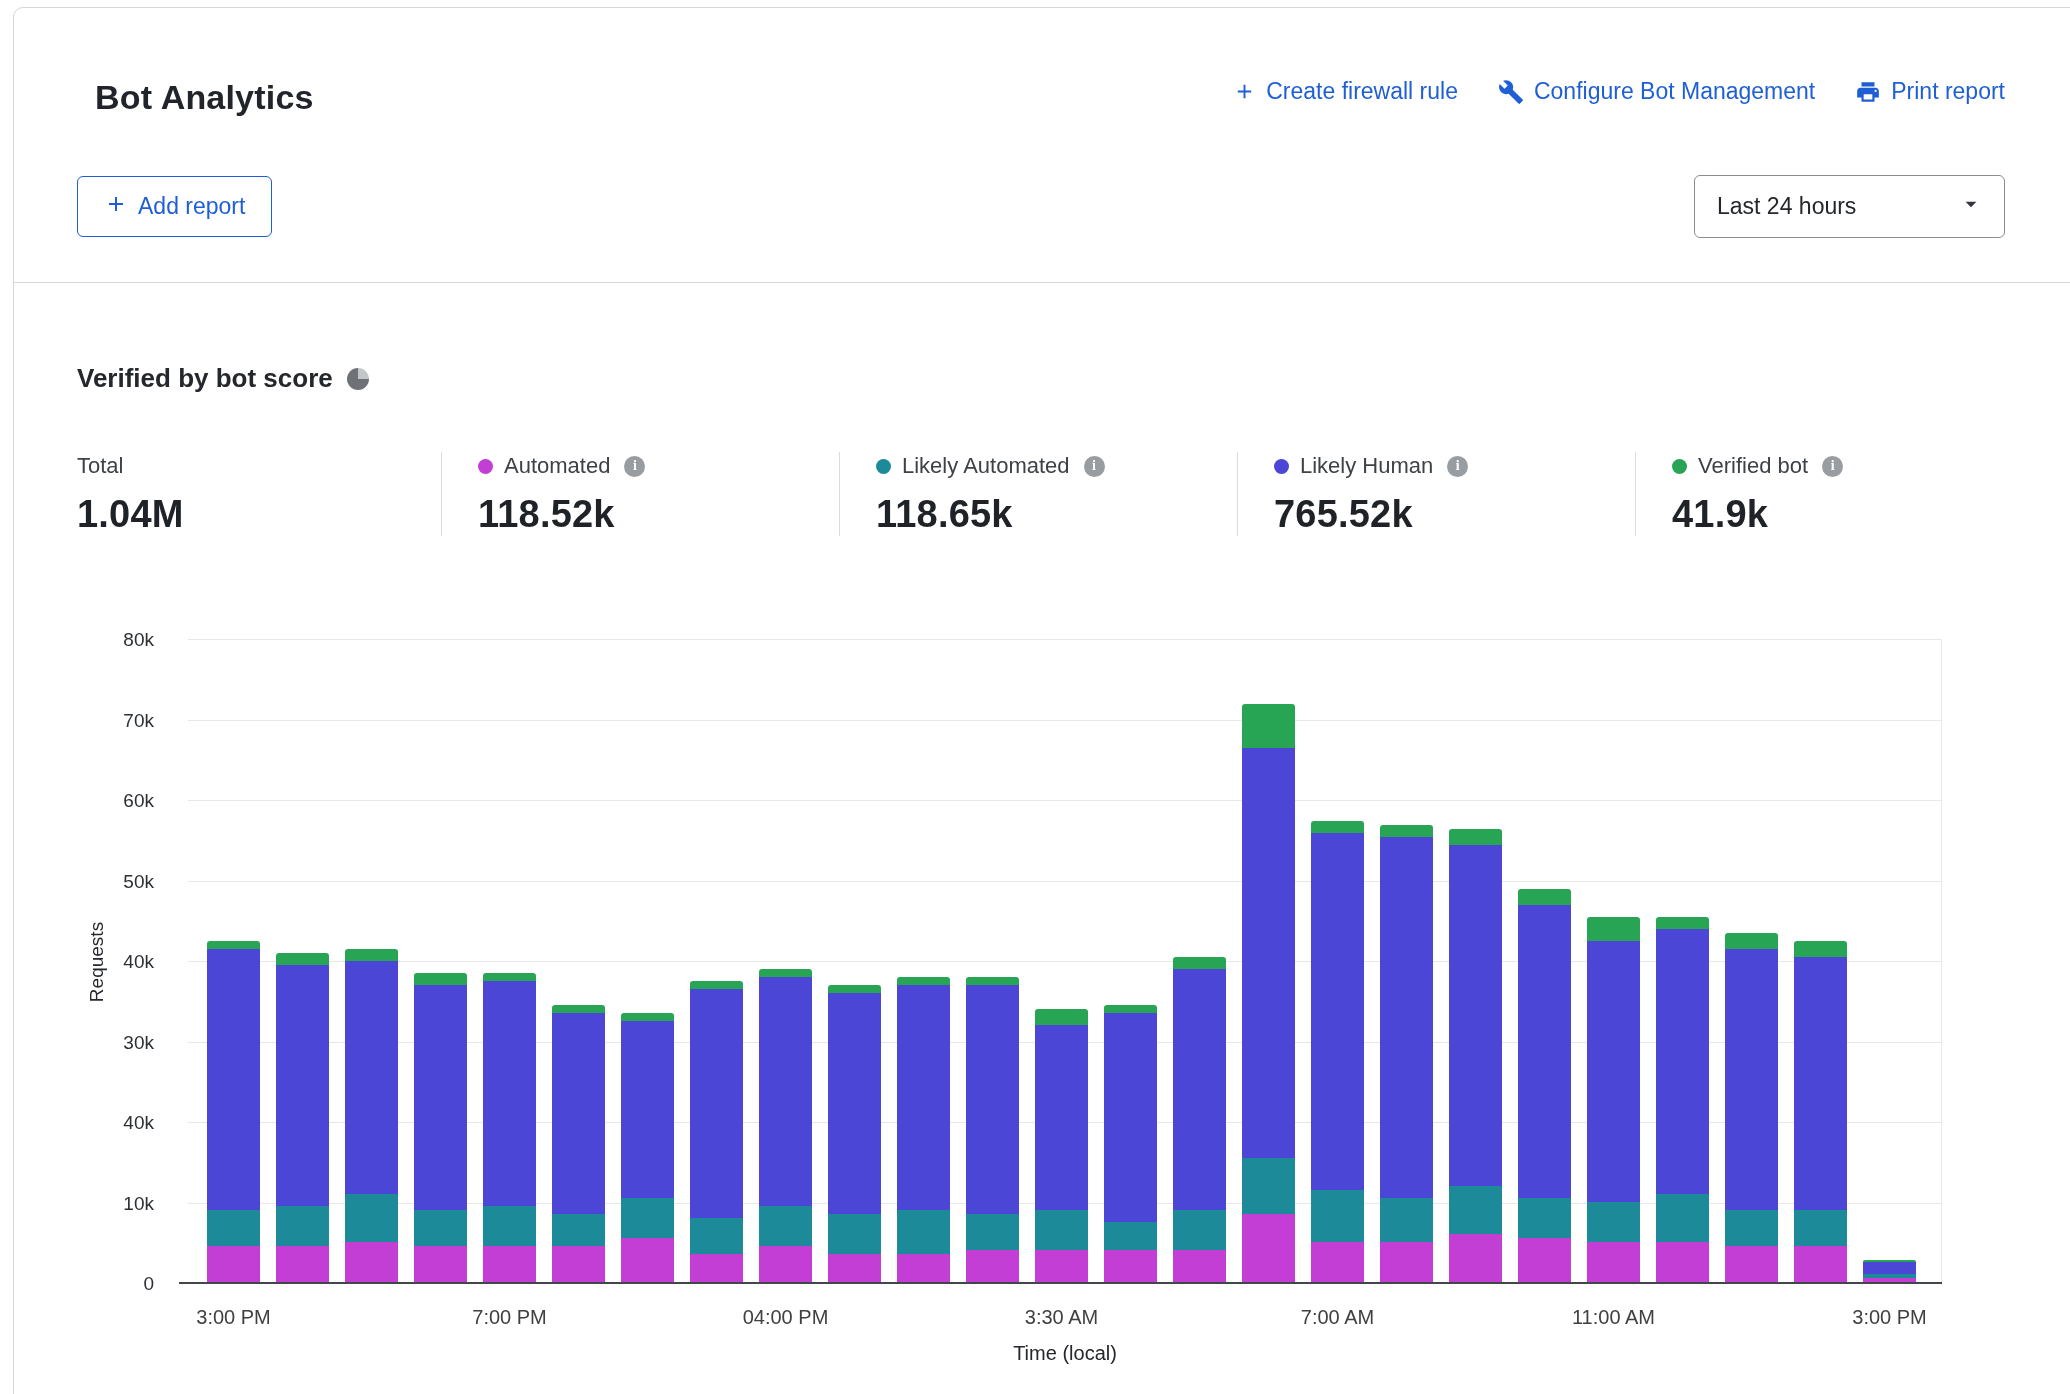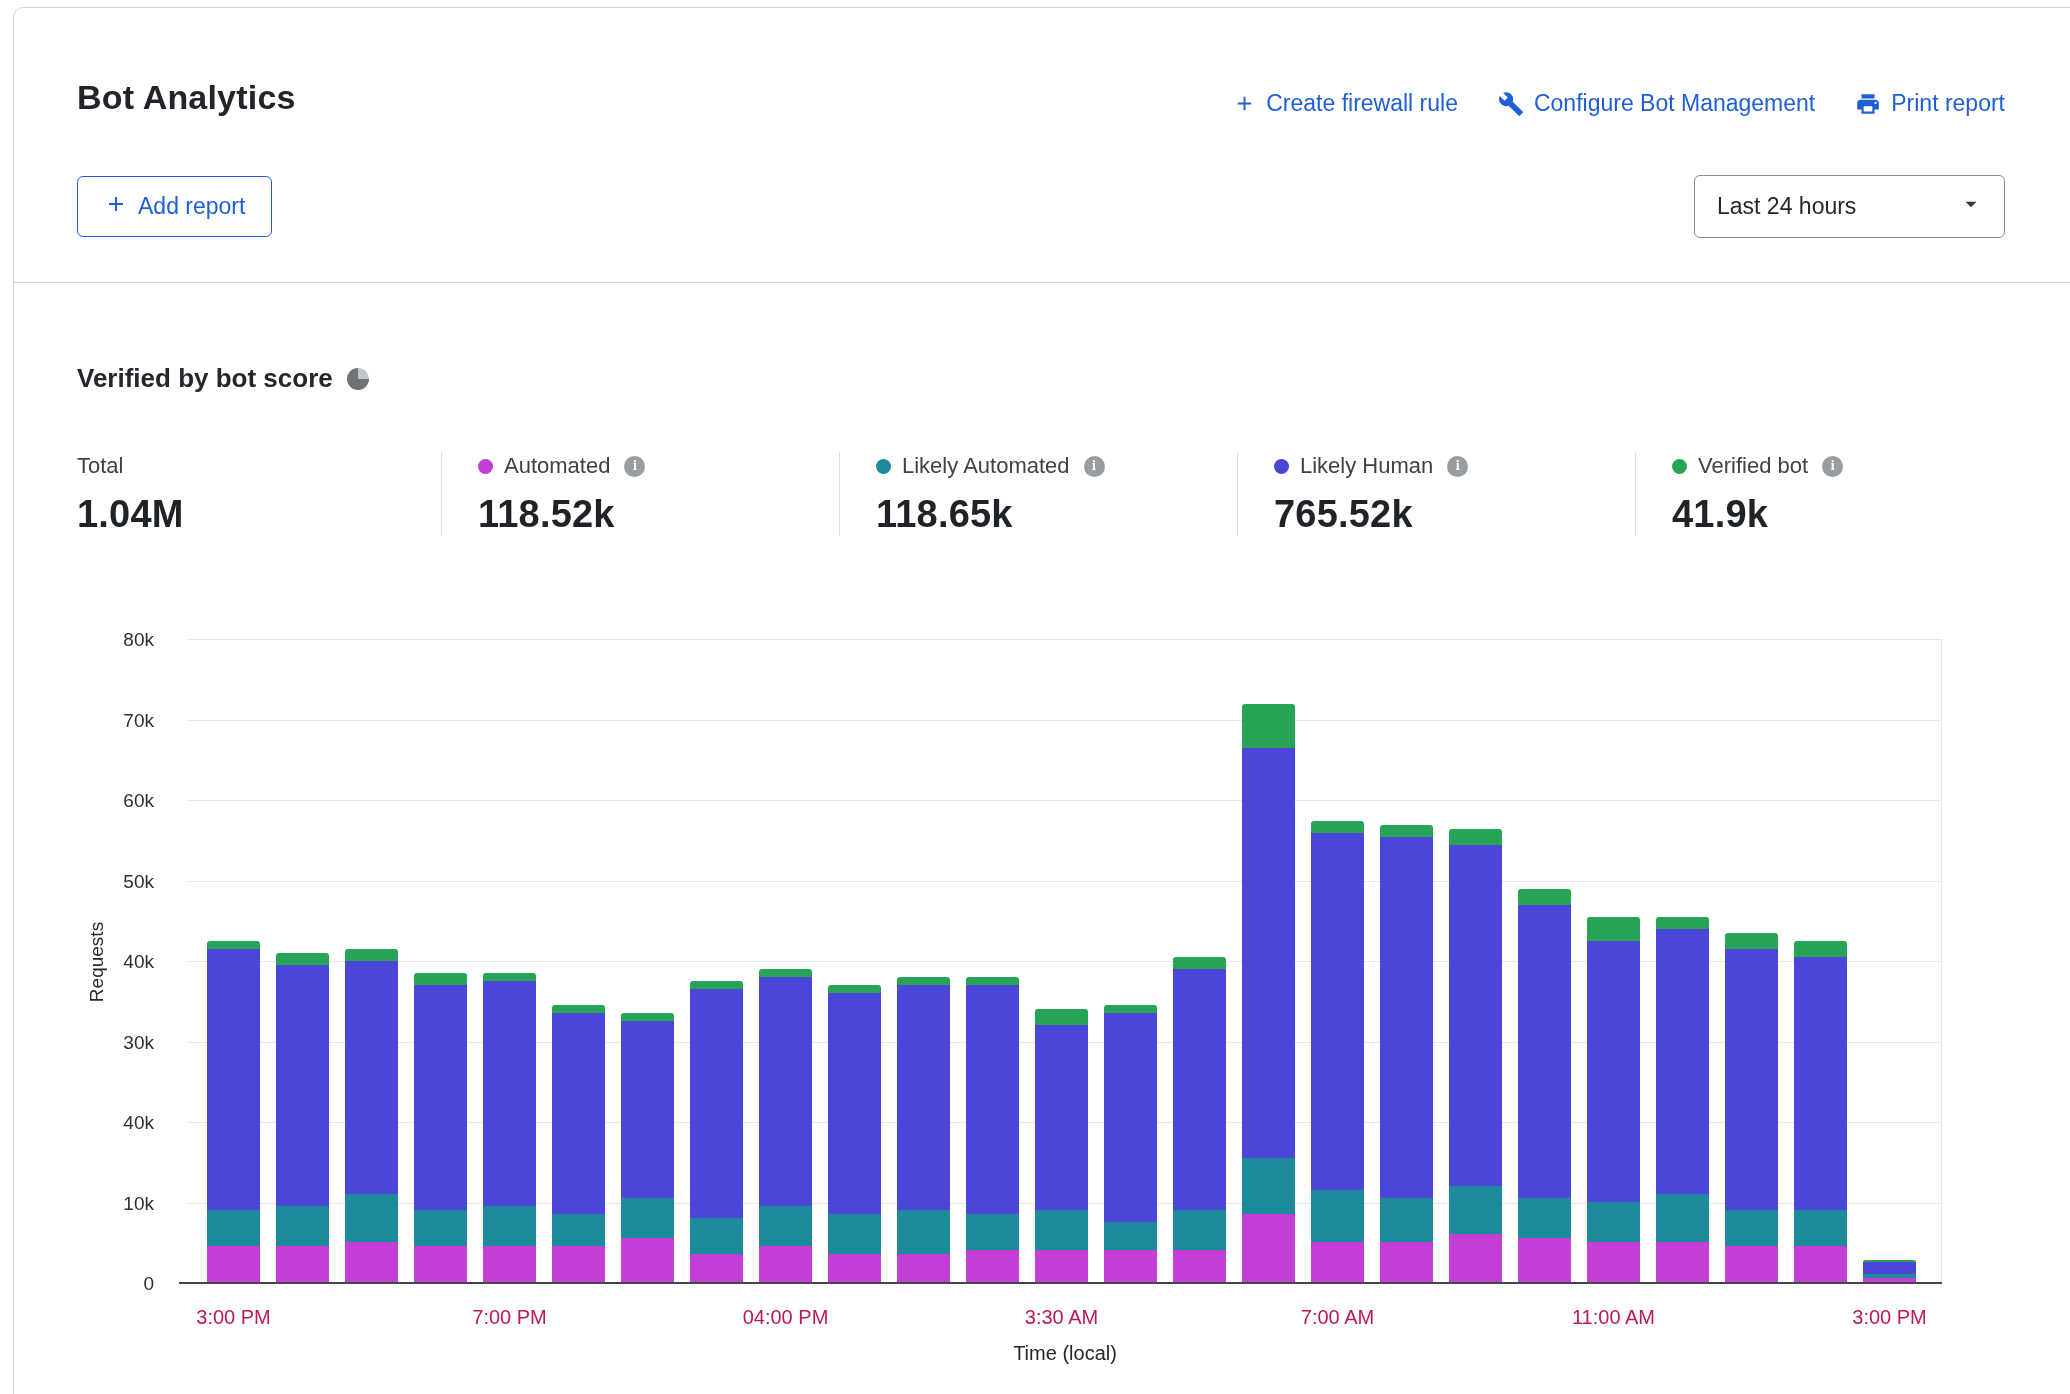--- a/index.html
+++ b/index.html
@@ -5,21 +5,21 @@
   * { box-sizing: border-box; margin: 0; padding: 0; }
   html, body { width: 2070px; height: 1394px; overflow: hidden; background: #fff;
     font-family: "Liberation Sans", sans-serif; color: #22262b; }
   :root { --accent: #1f5fd6; --border: #d4d6d9; --grid: #e6e8ea; }
 
   .card { position: absolute; left: 13px; top: 7px; right: -6px; bottom: -6px;
     background: #fff; border: 1px solid var(--border); border-radius: 10px 0 0 0; }
 
   
   .card-header { padding: 70px 70px 44px 63px; border-bottom: 1px solid var(--border); }
-  .header-top { display: flex; justify-content: space-between; align-items: flex-end; }
+  .header-top { display: flex; justify-content: space-between; align-items: flex-start; margin-left: 18px; }
   .page-title { font-size: 34px; font-weight: 700; color: #21252b; letter-spacing: .2px; }
   .header-actions { display: flex; align-items: center; gap: 40px; }
   .action-link { display: flex; align-items: center; gap: 10px; color: var(--accent);
     font-size: 23px; text-decoration: none; cursor: pointer; white-space: nowrap; }
   .action-link svg { display: block; }
 
   .header-bottom { display: flex; justify-content: space-between; align-items: center; margin-top: 58px; }
   .add-filter-btn { display: flex; align-items: center; gap: 10px; height: 61px; padding: 0 26px;
     background: #fff; border: 1px solid var(--accent); border-radius: 6px; color: var(--accent);
     font-size: 23px; font-family: inherit; cursor: pointer; }
@@ -63,21 +63,21 @@
   .bars { position: absolute; left: 0; right: 0; top: 0; bottom: 2px;
     display: flex; align-items: flex-end; gap: 16px; padding: 0 26px 0 19px; }
   .bar-slot { flex: 1; height: 100%; display: flex; flex-direction: column; justify-content: flex-end; }
   .seg { width: 100%; }
   .bar-slot .seg:first-child { border-radius: 3px 3px 0 0; }
 
   .x-ticks { margin-left: 111px; width: 1754px; display: flex; gap: 16px;
     padding: 0 26px 0 19px; margin-top: 22px; height: 24px; }
   .xtick-slot { flex: 1; position: relative; }
   .xtick-slot span { position: absolute; left: 50%; transform: translateX(-50%);
-    white-space: nowrap; font-size: 20px; color: #be185d; }
+    white-space: nowrap; font-size: 20px; color: #404040; }
   .x-axis-title { margin-left: 111px; width: 1754px; text-align: center; margin-top: 12px;
     font-size: 20px; color: #24272b; }
 </style>
 </head>
 <body>
 
 <div class="card">
 
   <div class="card-header">
     <div class="header-top">

